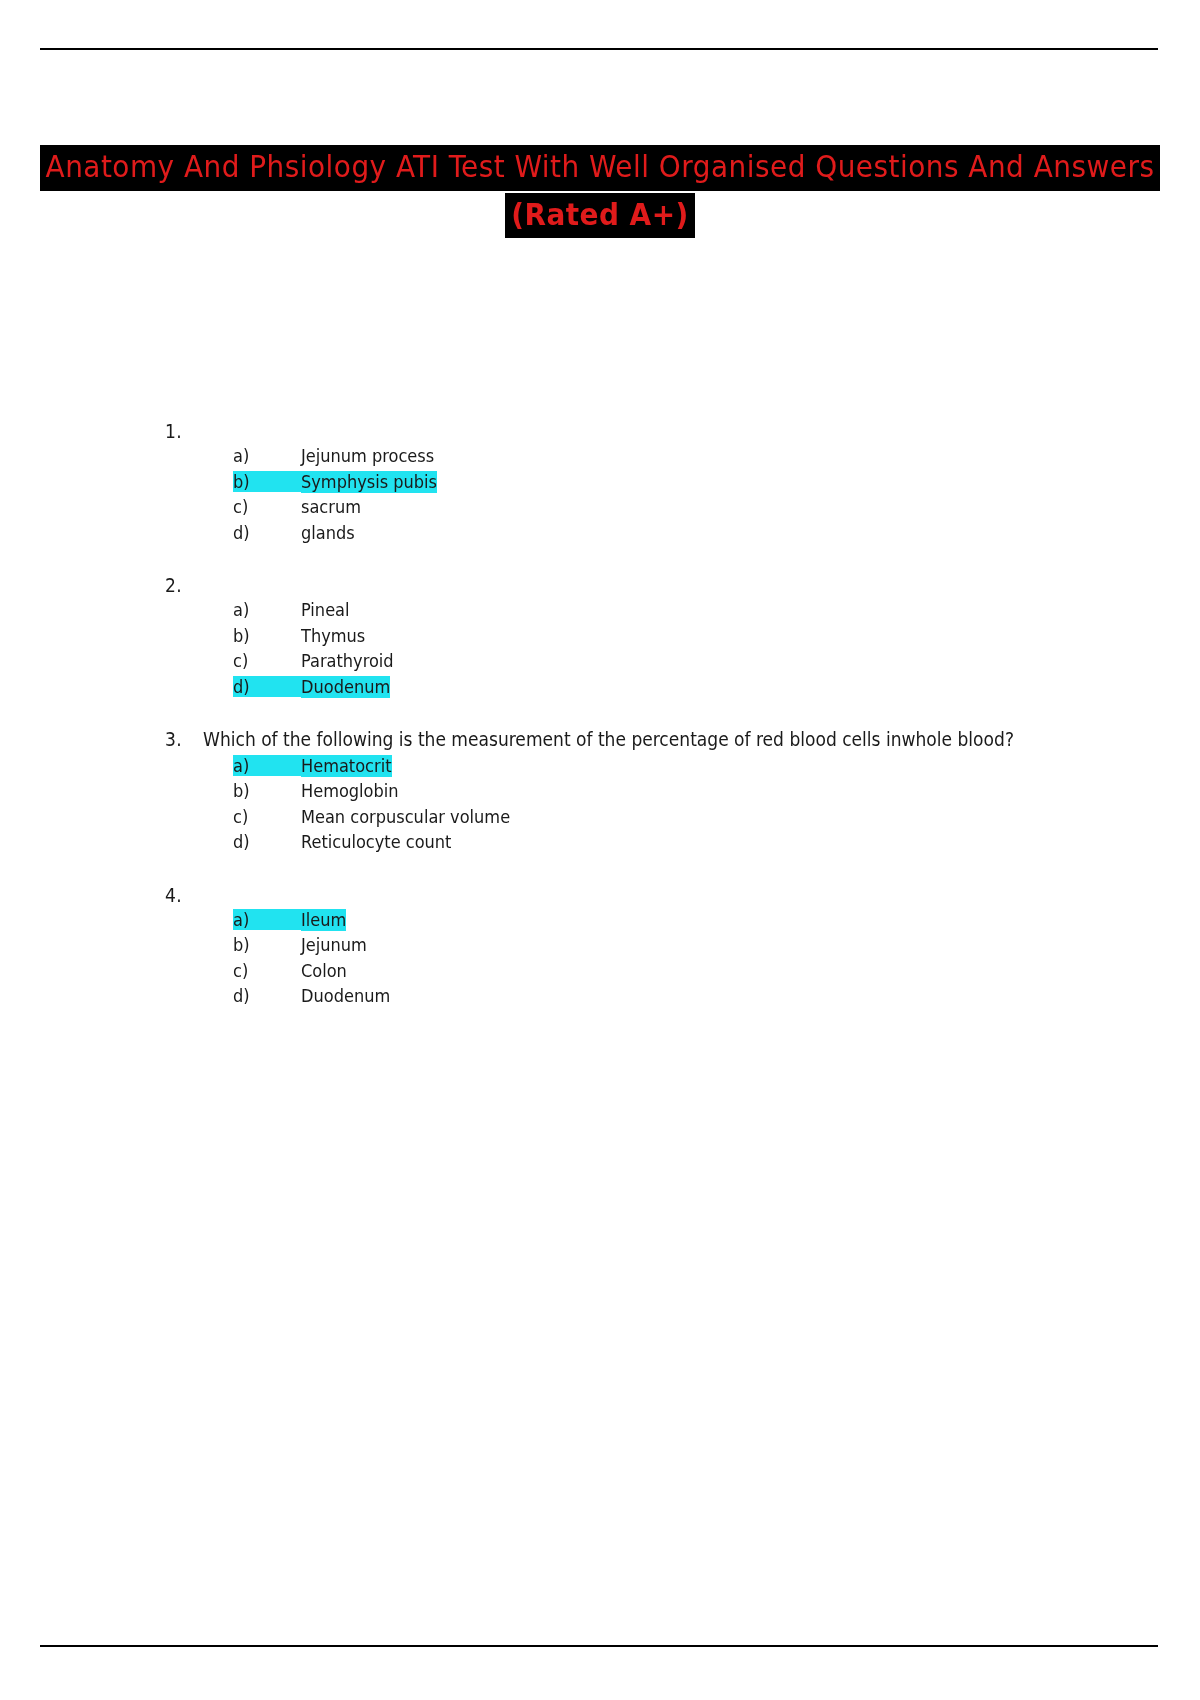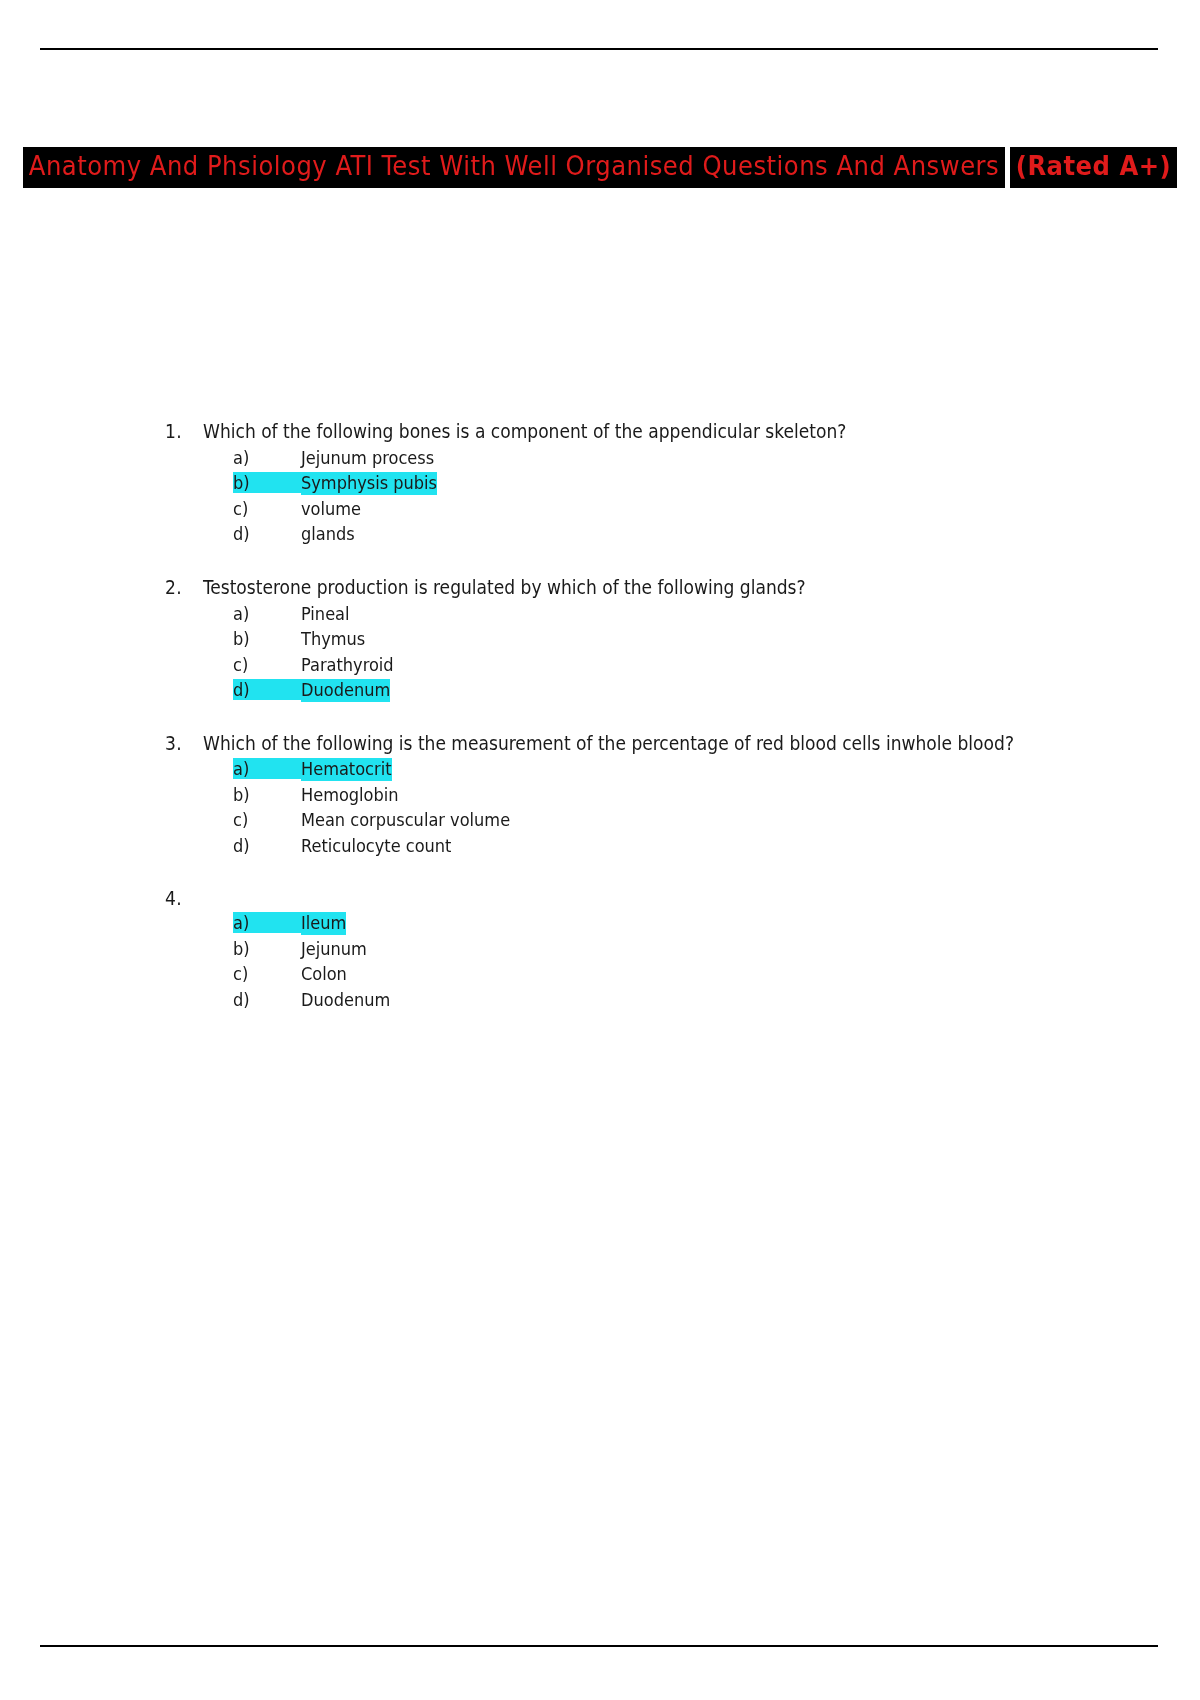--- a/index.html
+++ b/index.html
@@ -39,21 +39,21 @@
     left: 0;
     top: 145px;
     width: 1200px;
     text-align: center;
   }
   .title-line {
     display: inline-block;
     background: #000000;
     color: #e01b1b;
     font-family: "DejaVu Sans Condensed", "Liberation Sans", sans-serif;
-    font-size: 27px;
+    font-size: 31px;
     font-weight: 400;
     letter-spacing: 0.5px;
     line-height: 1.28;
     padding: 2px 6px 4px 6px;
     white-space: nowrap;
   }
   .title-line2 {
     margin-top: 2px;
     font-weight: bold;
   }
@@ -120,48 +120,46 @@
   <div class="title-block">
     <div class="title-line">Anatomy And Phsiology ATI Test With Well Organised Questions And Answers</div>
     <div class="title-line title-line2">(Rated A+)</div>
   </div>
 
   <div class="content">
 
     <div class="q-block">
       <div class="q-row">
         <span class="q-num">1.</span>
-        <span class="q-text">Which of the following bones is a component of the appendicular skeleton?</span>
       </div>
       <div class="opt-row">
         <span class="opt-spacer"></span>
         <span class="opt-letter">a)</span>
         <span class="opt-text">Jejunum process</span>
       </div>
       <div class="opt-row opt-hl">
         <span class="opt-spacer"></span>
         <span class="opt-letter">b)</span>
         <span class="opt-text">Symphysis pubis</span>
       </div>
       <div class="opt-row">
         <span class="opt-spacer"></span>
         <span class="opt-letter">c)</span>
-        <span class="opt-text">volume</span>
+        <span class="opt-text">sacrum</span>
       </div>
       <div class="opt-row">
         <span class="opt-spacer"></span>
         <span class="opt-letter">d)</span>
         <span class="opt-text">glands</span>
       </div>
     </div>
 
     <div class="q-block">
       <div class="q-row">
         <span class="q-num">2.</span>
-        <span class="q-text">Testosterone production is regulated by which of the following glands?</span>
       </div>
       <div class="opt-row">
         <span class="opt-spacer"></span>
         <span class="opt-letter">a)</span>
         <span class="opt-text">Pineal</span>
       </div>
       <div class="opt-row">
         <span class="opt-spacer"></span>
         <span class="opt-letter">b)</span>
         <span class="opt-text">Thymus</span>

